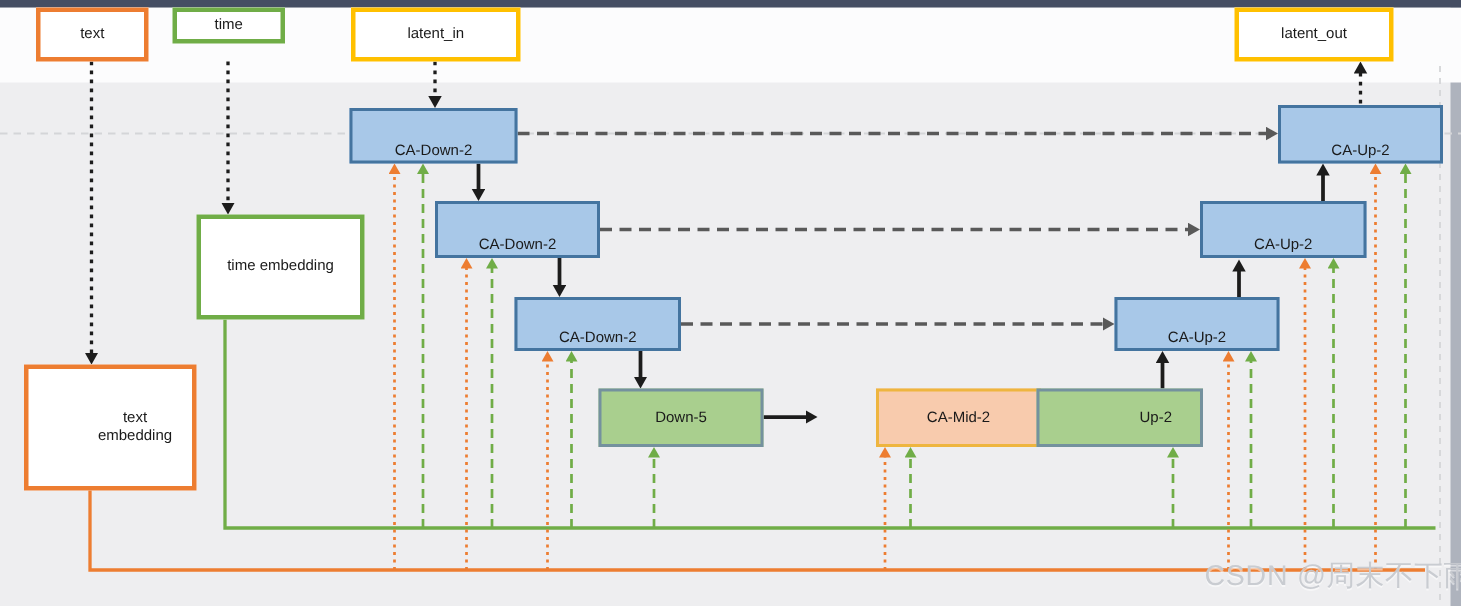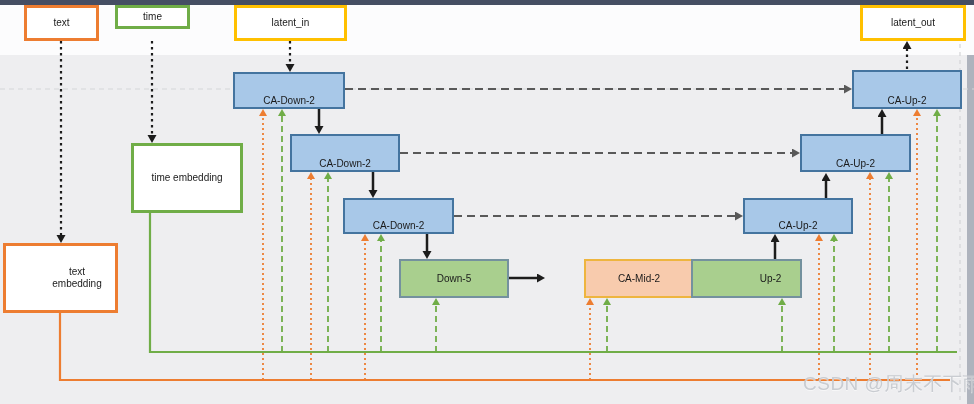--- a/index.html
+++ b/index.html
@@ -103,28 +103,28 @@
 
   <div class="node io orange-b" style="left:24px;top:5px;width:75px;height:36px;">
     <span>text</span>
   </div>
   <div class="node io green-b" style="left:115px;top:5px;width:75px;height:24px;">
     <span>time</span>
   </div>
   <div class="node io yellow-b" style="left:234px;top:5px;width:113px;height:36px;justify-content:center;">
     <span>latent_in</span>
   </div>
-  <div class="node io yellow-b" style="left:860px;top:5px;width:106px;height:36px;">
+  <div class="node io yellow-b" style="left:823px;top:5px;width:106px;height:36px;">
     <span>latent_out</span>
   </div>
 
   <div class="node emb green-b" style="left:95px;top:143px;width:112px;height:70px;border-color:var(--green);margin-left:36px;">
     <span>time embedding</span>
   </div>
-  <div class="node emb orange-b" style="left:3px;top:243px;width:115px;height:70px;border-color:var(--orange);padding-left:37px;">
+  <div class="node emb orange-b" style="left:16px;top:243px;width:115px;height:84px;border-color:var(--orange);padding-left:37px;">
     <span>text embedding</span>
   </div>
 
   <div class="node blue-box" style="left:233px;top:72px;width:112px;height:37px;">
     <span>CA-Down-2</span>
   </div>
   <div class="node blue-box" style="left:290px;top:134px;width:110px;height:38px;">
     <span>CA-Down-2</span>
   </div>
   <div class="node blue-box" style="left:343px;top:198px;width:111px;height:36px;">

